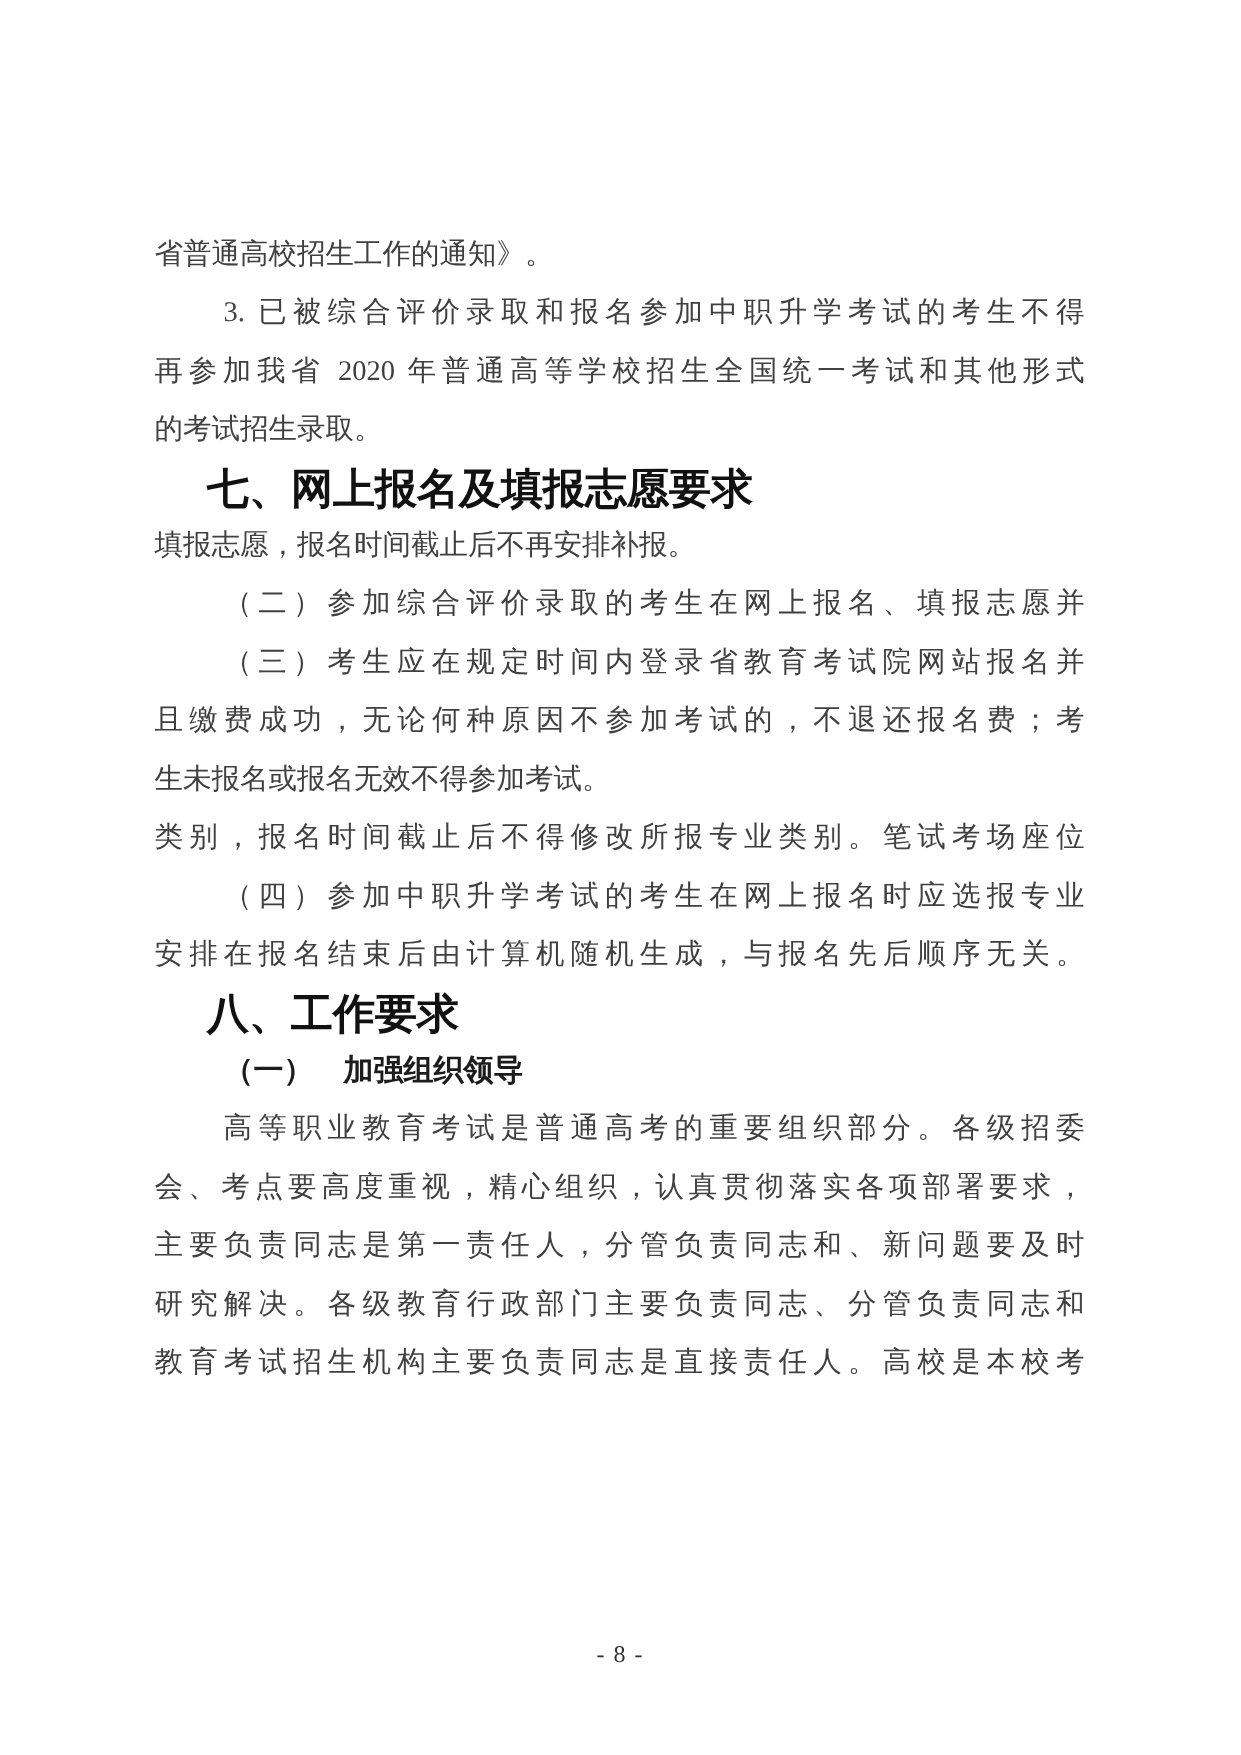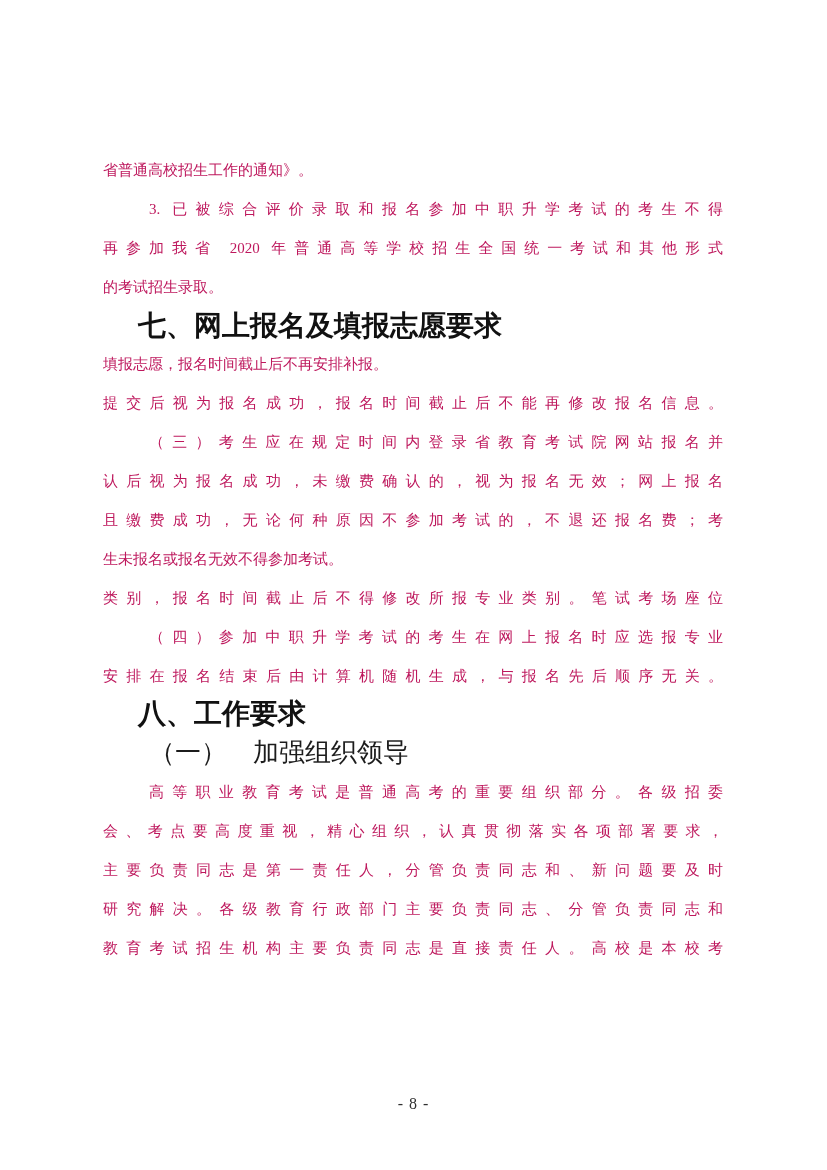--- a/index.html
+++ b/index.html
@@ -17,44 +17,44 @@
   }
   .content {
     position: absolute;
     left: 103px;
     top: 151px;
     width: 620px;
   }
   .line {
     height: 38.9px;
     line-height: 38.9px;
-    font-size: 15px;
-    color: #be185d;
+    font-size: 19px;
+    color: #404040;
     white-space: nowrap;
     text-align: left;
   }
   .line.indent {
     padding-left: 46px;
   }
   .line.fill {
     text-align: justify;
     text-align-last: justify;
   }
   .line.heading {
     font-family: "Liberation Sans", "DejaVu Sans", sans-serif;
     font-weight: bold;
     font-size: 28px;
     color: #111111;
   }
   .line.heading.indent {
     padding-left: 35px;
   }
   .line.subheading {
-    font-weight: 400;
-    font-size: 26px;
+    font-weight: 700;
+    font-size: 20px;
     color: #1c1c1c;
   }
   .line.subheading.indent {
     padding-left: 46px;
   }
   .footer {
     position: absolute;
     top: 1094px;
     left: 0;
     width: 100%;
@@ -69,23 +69,22 @@
 <body>
 
 <div class="page">
   <div class="content">
       <div class="line body">省普通高校招生工作的通知》。</div>
       <div class="line body indent fill">3. 已被综合评价录取和报名参加中职升学考试的考生不得</div>
       <div class="line body fill">再参加我省 2020 年普通高等学校招生全国统一考试和其他形式</div>
       <div class="line body">的考试招生录取。</div>
       <div class="line heading indent">七、网上报名及填报志愿要求</div>
       <div class="line body">填报志愿，报名时间截止后不再安排补报。</div>
-      <div class="line body fill">提交后视为报名成功，报名时间截止后不能再修改报名信息。</div>
+      <div class="line body indent fill">（二）参加综合评价录取的考生在网上报名、填报志愿并</div>
       <div class="line body indent fill">（三）考生应在规定时间内登录省教育考试院网站报名并</div>
-      <div class="line body fill">认后视为报名成功，未缴费确认的，视为报名无效；网上报名</div>
       <div class="line body fill">且缴费成功，无论何种原因不参加考试的，不退还报名费；考</div>
       <div class="line body">生未报名或报名无效不得参加考试。</div>
       <div class="line body fill">类别，报名时间截止后不得修改所报专业类别。笔试考场座位</div>
       <div class="line body indent fill">（四）参加中职升学考试的考生在网上报名时应选报专业</div>
       <div class="line body fill">安排在报名结束后由计算机随机生成，与报名先后顺序无关。</div>
       <div class="line heading indent">八、工作要求</div>
       <div class="line subheading indent">（一）　加强组织领导</div>
       <div class="line body indent fill">高等职业教育考试是普通高考的重要组织部分。各级招委</div>
       <div class="line body fill">会、考点要高度重视，精心组织，认真贯彻落实各项部署要求，</div>
       <div class="line body fill">主要负责同志是第一责任人，分管负责同志和、新问题要及时</div>

